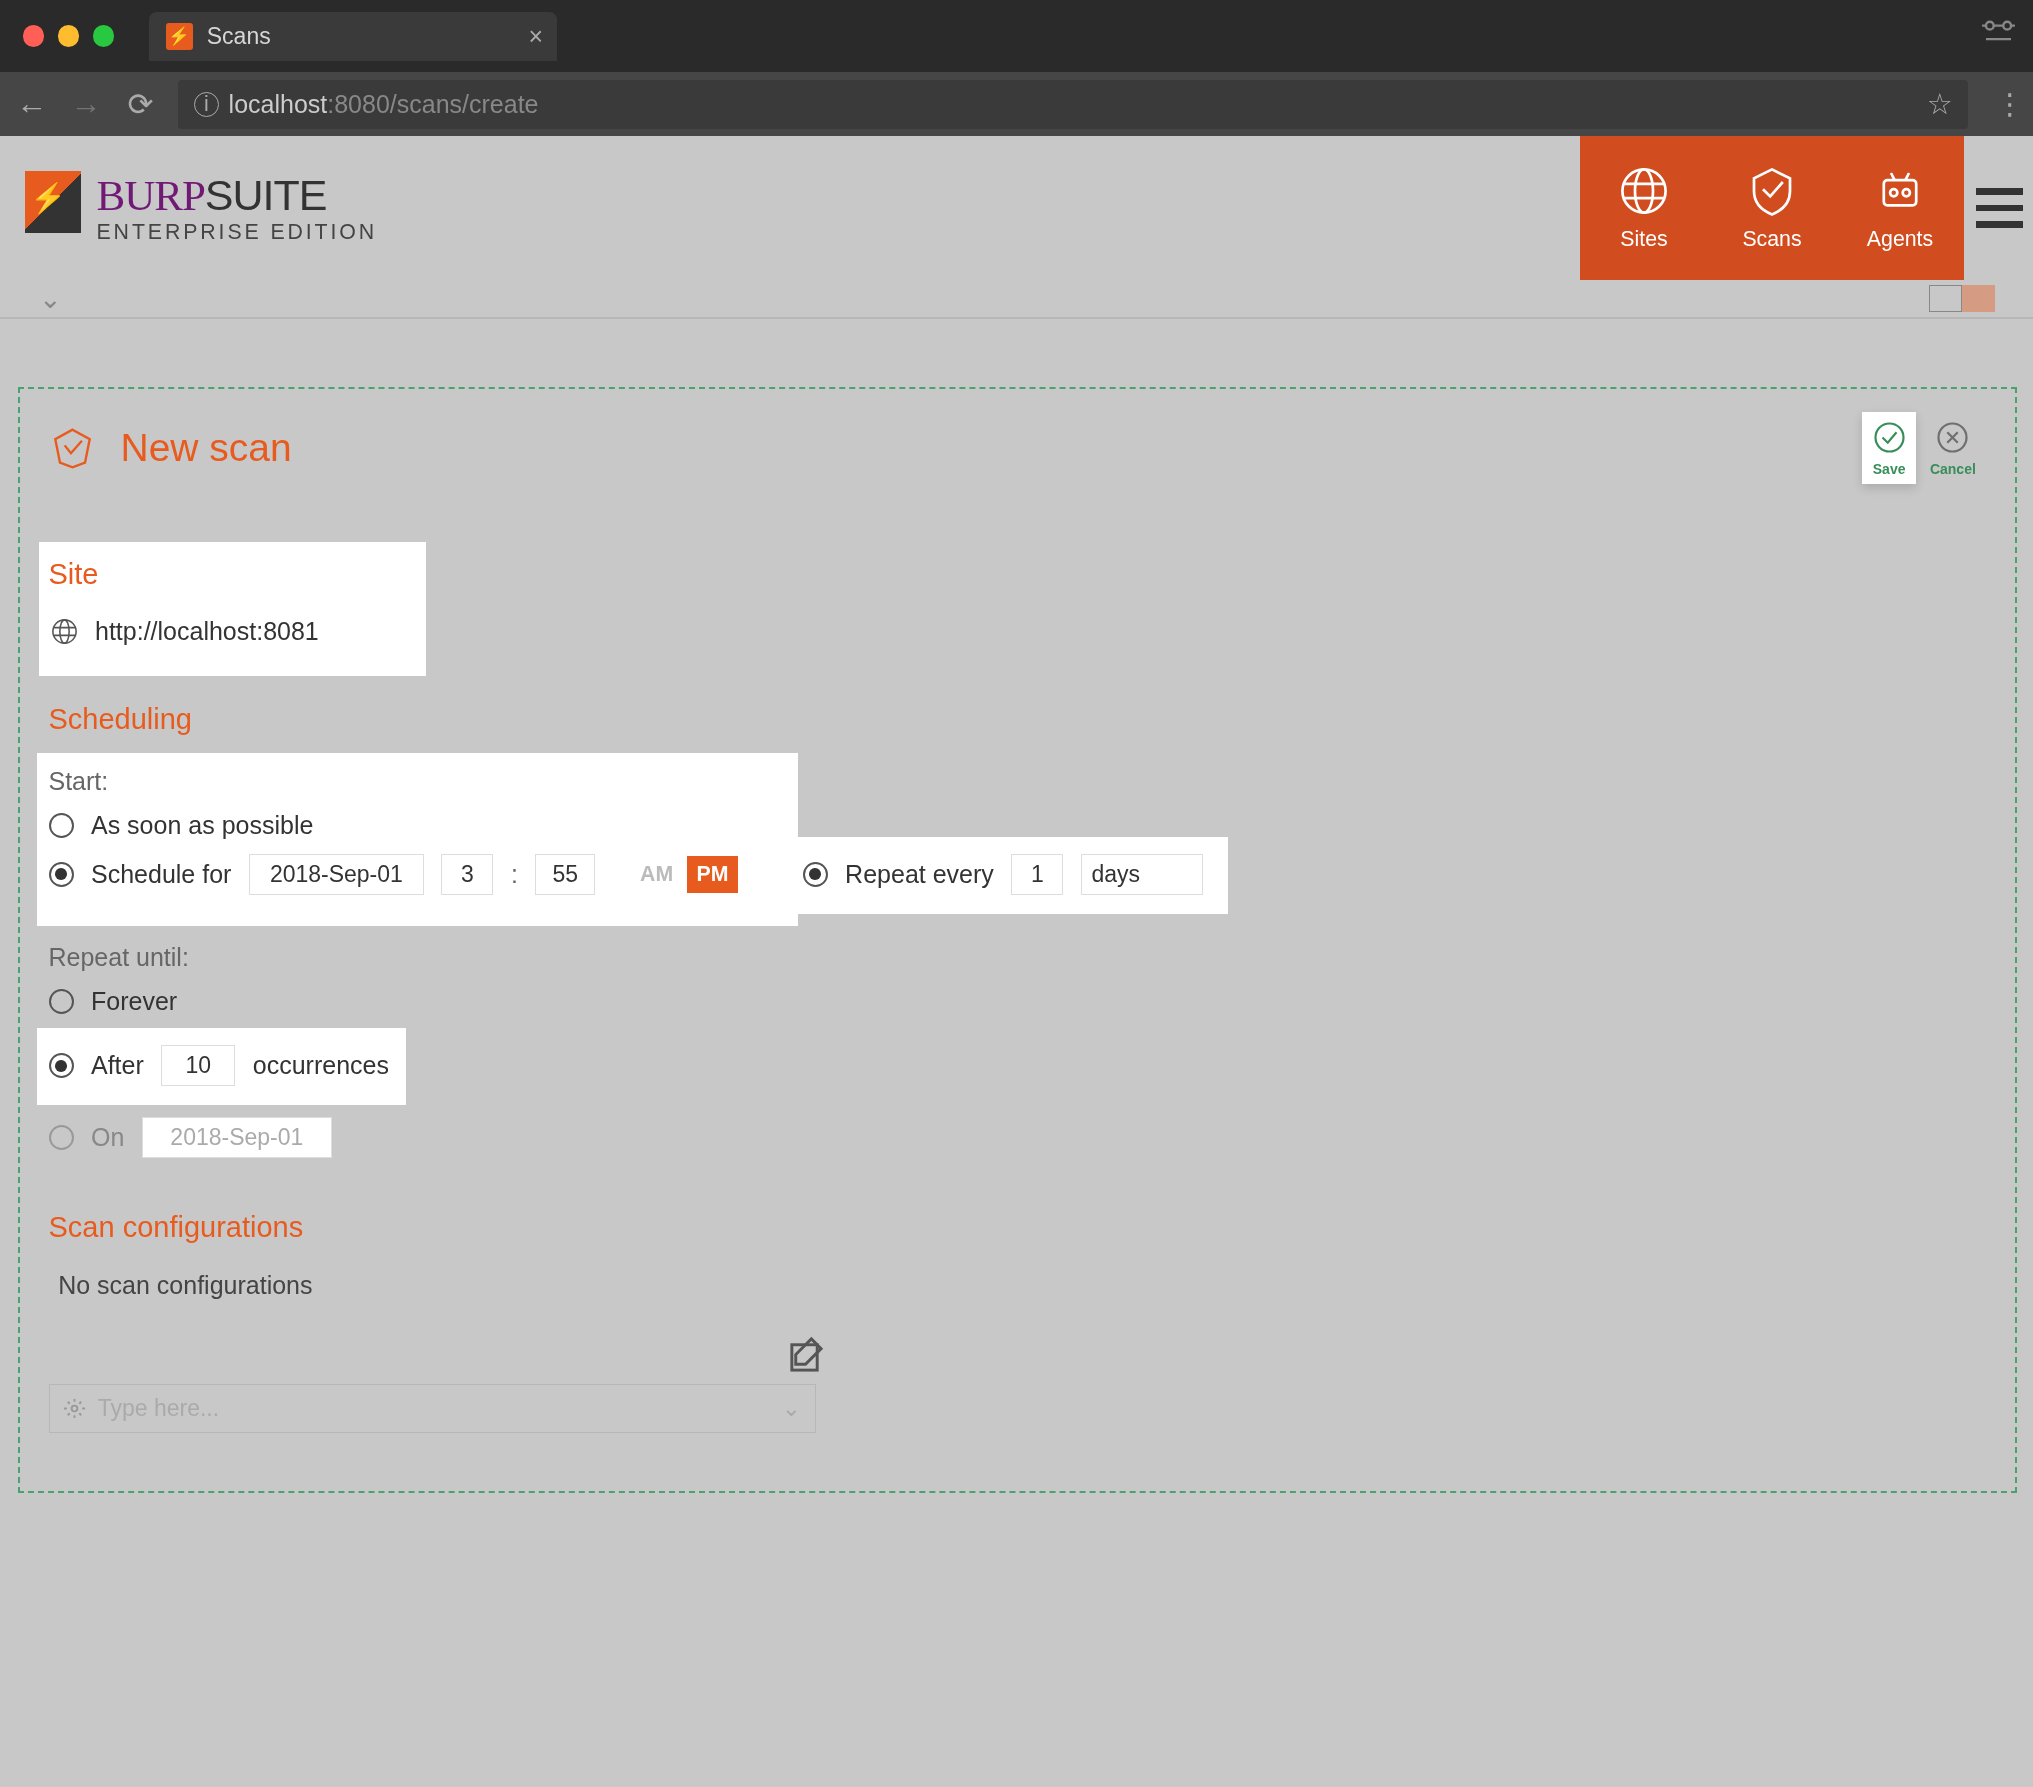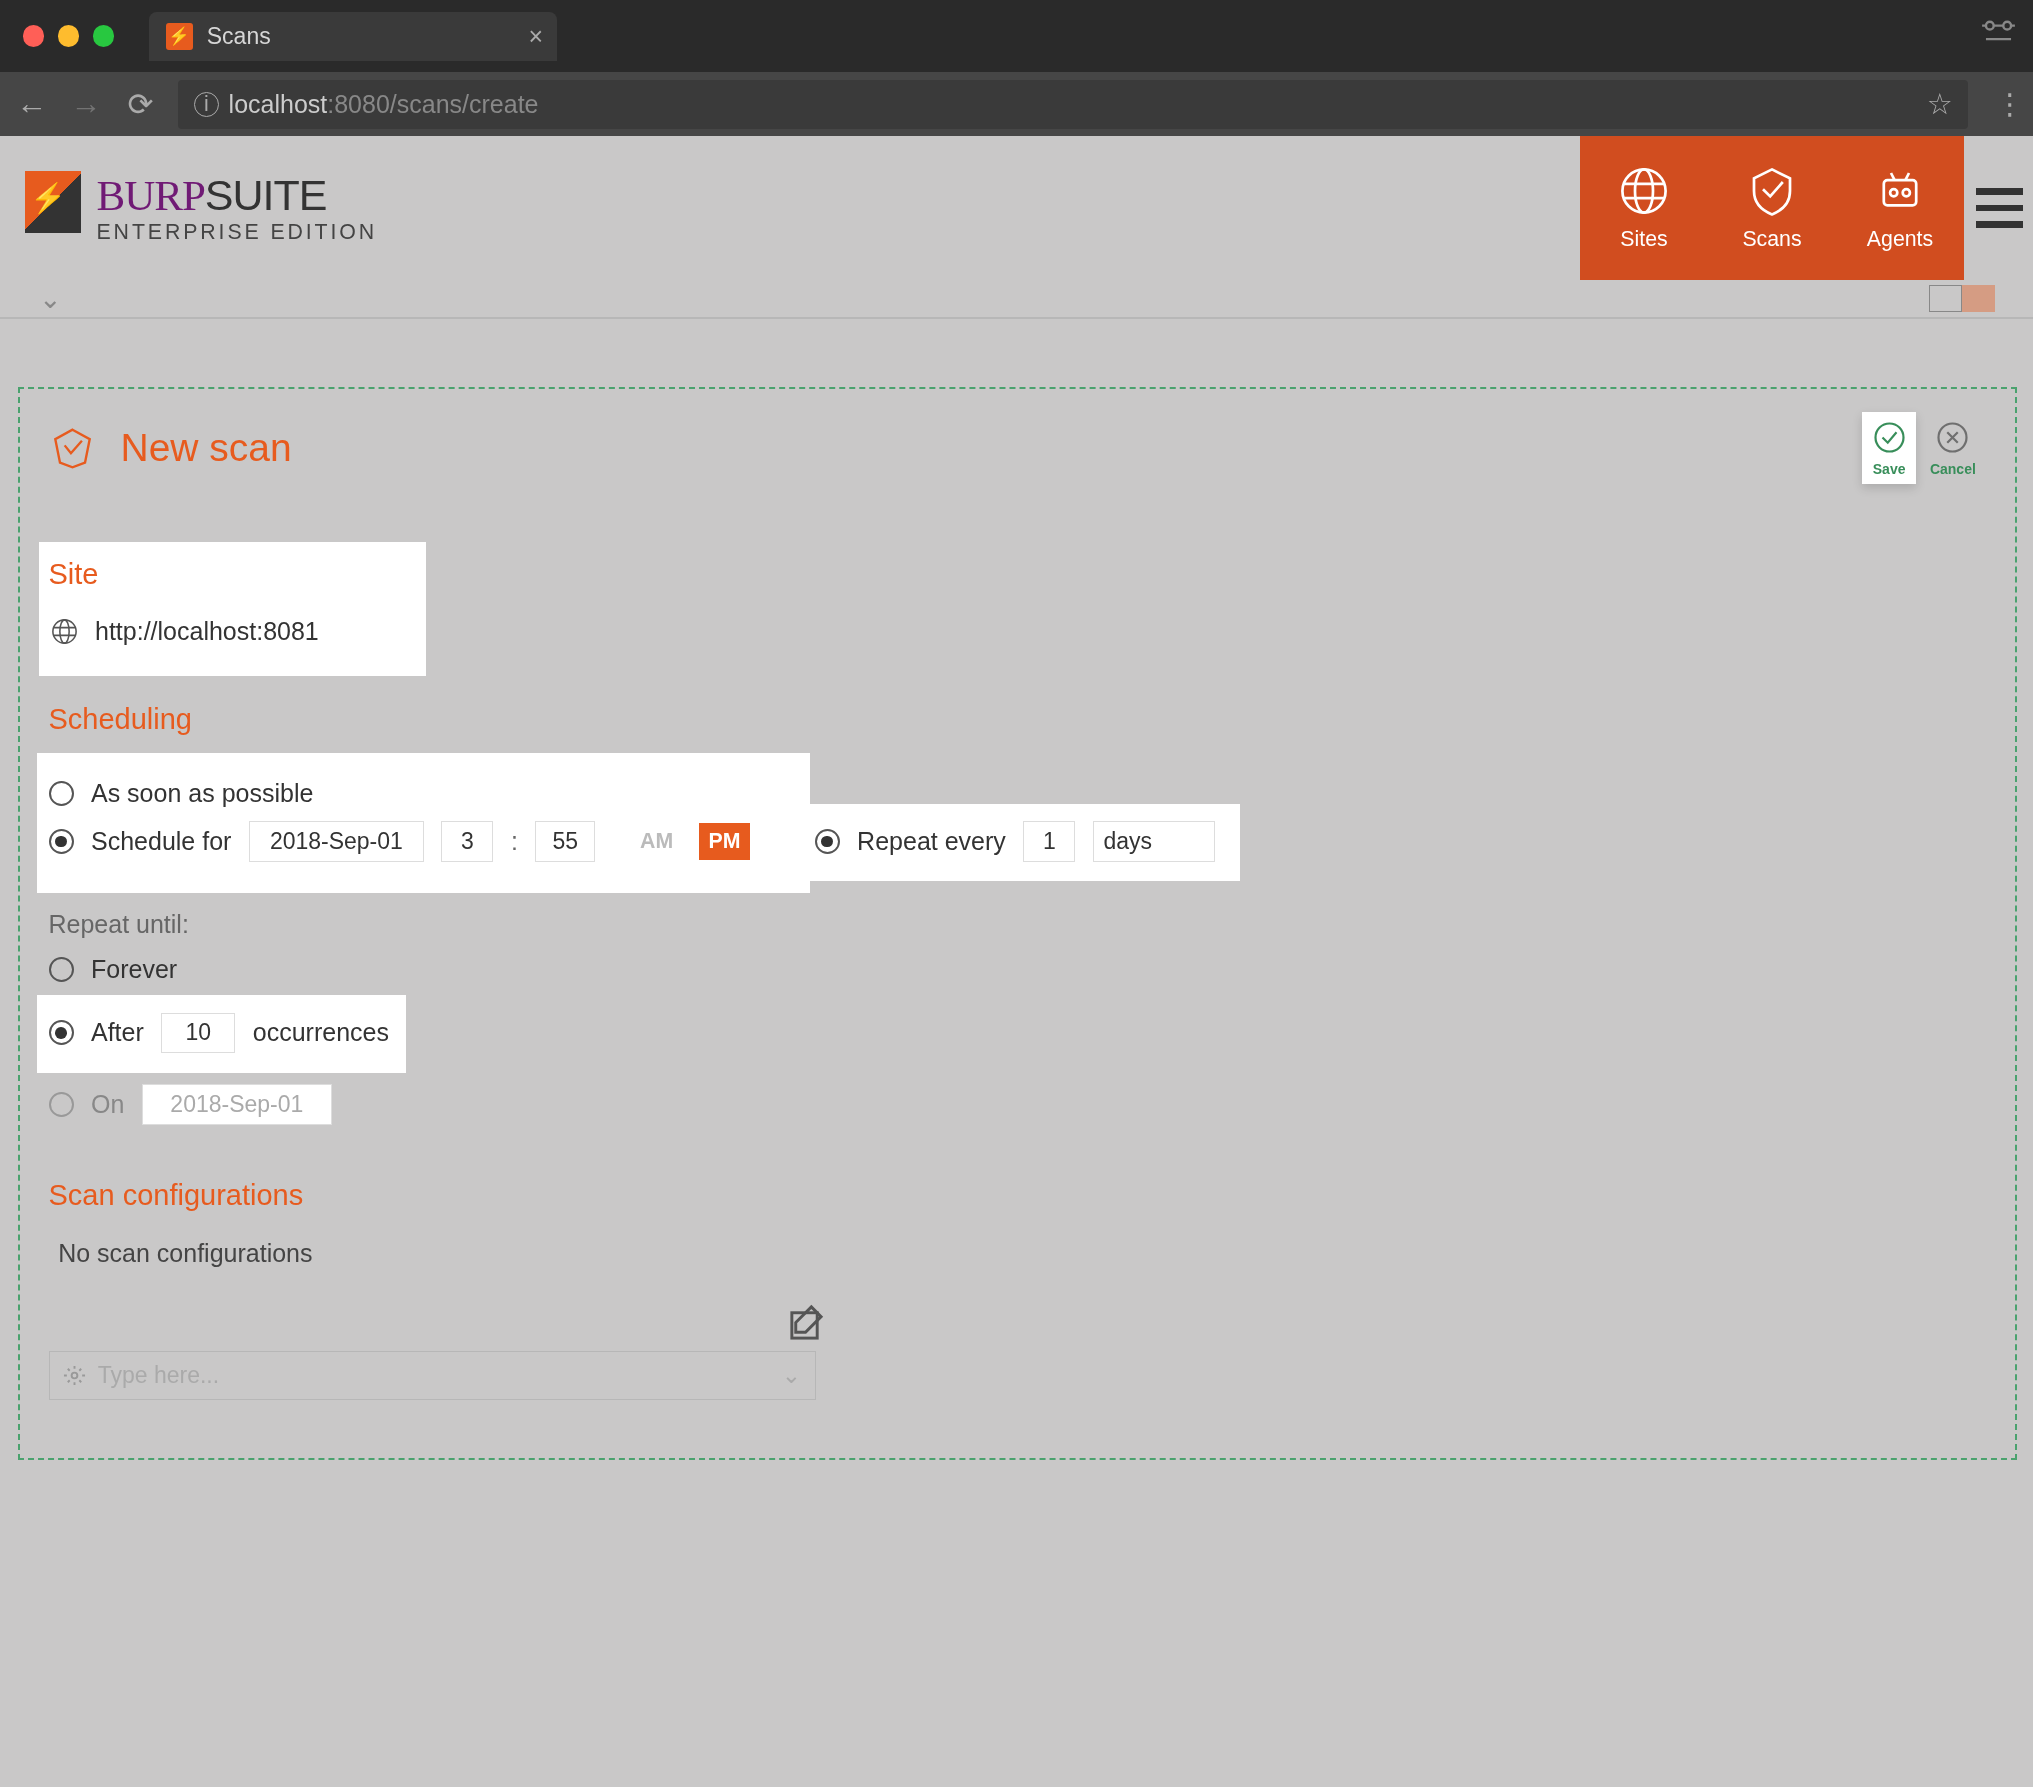--- a/index.html
+++ b/index.html
@@ -174,21 +174,21 @@
   .start-box { padding: 13.6px 60px 19.4px 11.6px; margin-left: -11.6px; }
   .inp { border: 1.9px solid #ddd; background: #fff; padding: 5.8px 9.7px; font-size: 23px; text-align: center; color: #333; font-family: inherit; }
   .inp.date { width: 175px; }
   .inp.hr { width: 52px; }
   .inp.mn { width: 60px; }
   .inp.small { width: 52px; }
   .inp.med { width: 122px; text-align: left; }
   .inp.occ { width: 74px; }
   .inp.dategrey { width: 190px; color: #aaa; }
   .colon { color: #666; }
-  .ampm { display: flex; gap: 16px; font-size: 21.3px; font-weight: 600; margin-left: 17.5px;}
+  .ampm { display: flex; gap: 4px; font-size: 21.3px; font-weight: 600; margin-left: 17.5px;}
   .am { color: #bbb; padding: 5.8px 9.7px; }
   .pm { background: #e75b1e; color: #fff; padding: 5.8px 9.7px; }
   
   .recur-box { padding: 5.8px 25px 7.8px 11.6px; margin-left: -11.6px; }
   .after-box { padding: 5.8px 17.5px 7.8px 11.6px; margin-left: -11.6px; }
   
   .scan-config { margin-top: 52px; }
   .no-config { color: #444; font-size: 25px; margin: 27px 0 35px 9.7px; }
   .type-box {
     width: 767px; height: 49px;
@@ -329,20 +329,21 @@
             <path d="M6 15h28M6 25h28"></path>
           </svg>
         <span>http://localhost:8081</span>
       </div>
     </div>
 
     
     <div class="section-title">Scheduling</div>
 
     <div class="white-box start-box">
+      <div class="sub-label" style="margin-top:0">Start:</div>
       <div class="opt-row">
         <span class="radio"></span>
         <span>As soon as possible</span>
       </div>
       <div class="opt-row">
         <span class="radio checked"></span>
         <span>Schedule for</span>
         <input class="inp date" value="2018-Sep-01" style="">
         <input class="inp hr" value="3" style="">
         <span class="colon">:</span>

